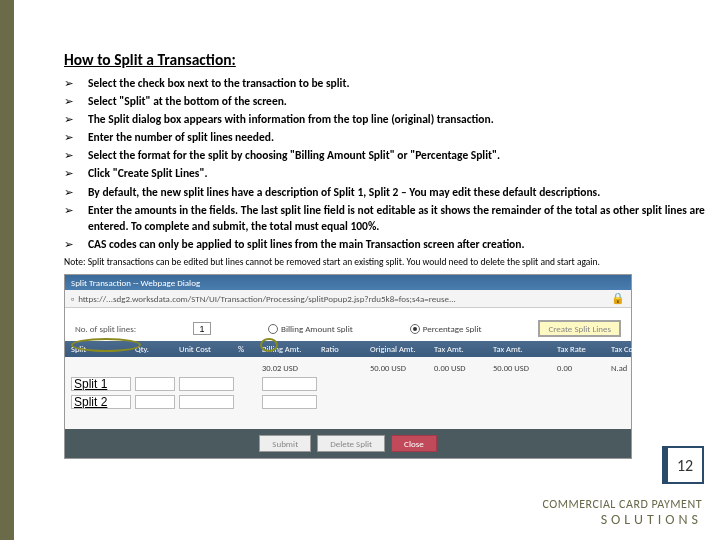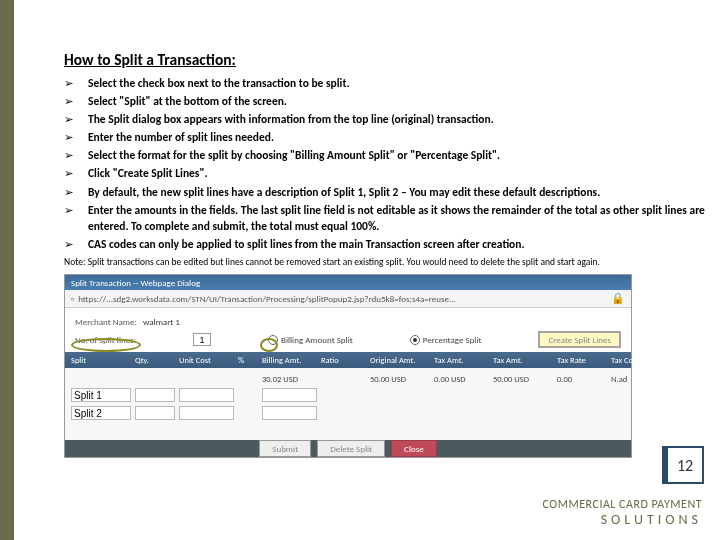--- a/index.html
+++ b/index.html
@@ -140,25 +140,25 @@
   .drow {
     display: grid;
     grid-template-columns: 60px 40px 55px 20px 55px 45px 60px 55px 60px 50px 50px;
     gap: 4px;
     align-items: center;
     font-size: 8.5px;
     color: #444;
     padding: 2px 0;
   }
   .drow input {
-    width: 100%; height: 14px; border:1px solid #bbb; font-size:10px; padding:0 2px;
+    width: 100%; height: 14px; border:1px solid #bbb; font-size:12px; padding:0 2px;text-decoration:underline;
   }
   .btnbar {
     background: #4a5a5e;
-    padding: 0;
+    padding: 6px;
     text-align: center;
     display: flex;
     justify-content: center;
     gap: 6px;
   }
   .btnbar .b {
     padding: 2px 12px;
     font-size: 9px;
     background: #eee;
     border: 1px solid #999;
@@ -230,24 +230,20 @@
   <div class="screenshot">
     <div class="titlebar">Split Transaction -- Webpage Dialog</div>
     <div class="urlbar">
       <span class="icon">▫</span>
       <span class="url">https://...sdg2.worksdata.com/STN/UI/Transaction/Processing/splitPopup2.jsp?rdu5k8=fos;s4a=reuse...</span>
       <span class="lock">🔒</span>
     </div>
     <div class="form-area">
       <div class="circle c1"></div>
       <div class="circle c2"></div>
-      <div class="merchant-row">
-        <span class="lbl">Merchant Name:</span>
-        <span class="val">walmart 1</span>
-      </div>
       <div class="split-row">
         <span class="nlines">No. of split lines:</span>
         <input type="text" value="1" style="">
         <span class="radio">
           <span class="radio-dot"></span>
           <span>Billing Amount Split</span>
         </span>
         <span class="radio">
           <span class="radio-dot sel"></span>
           <span>Percentage Split</span>

